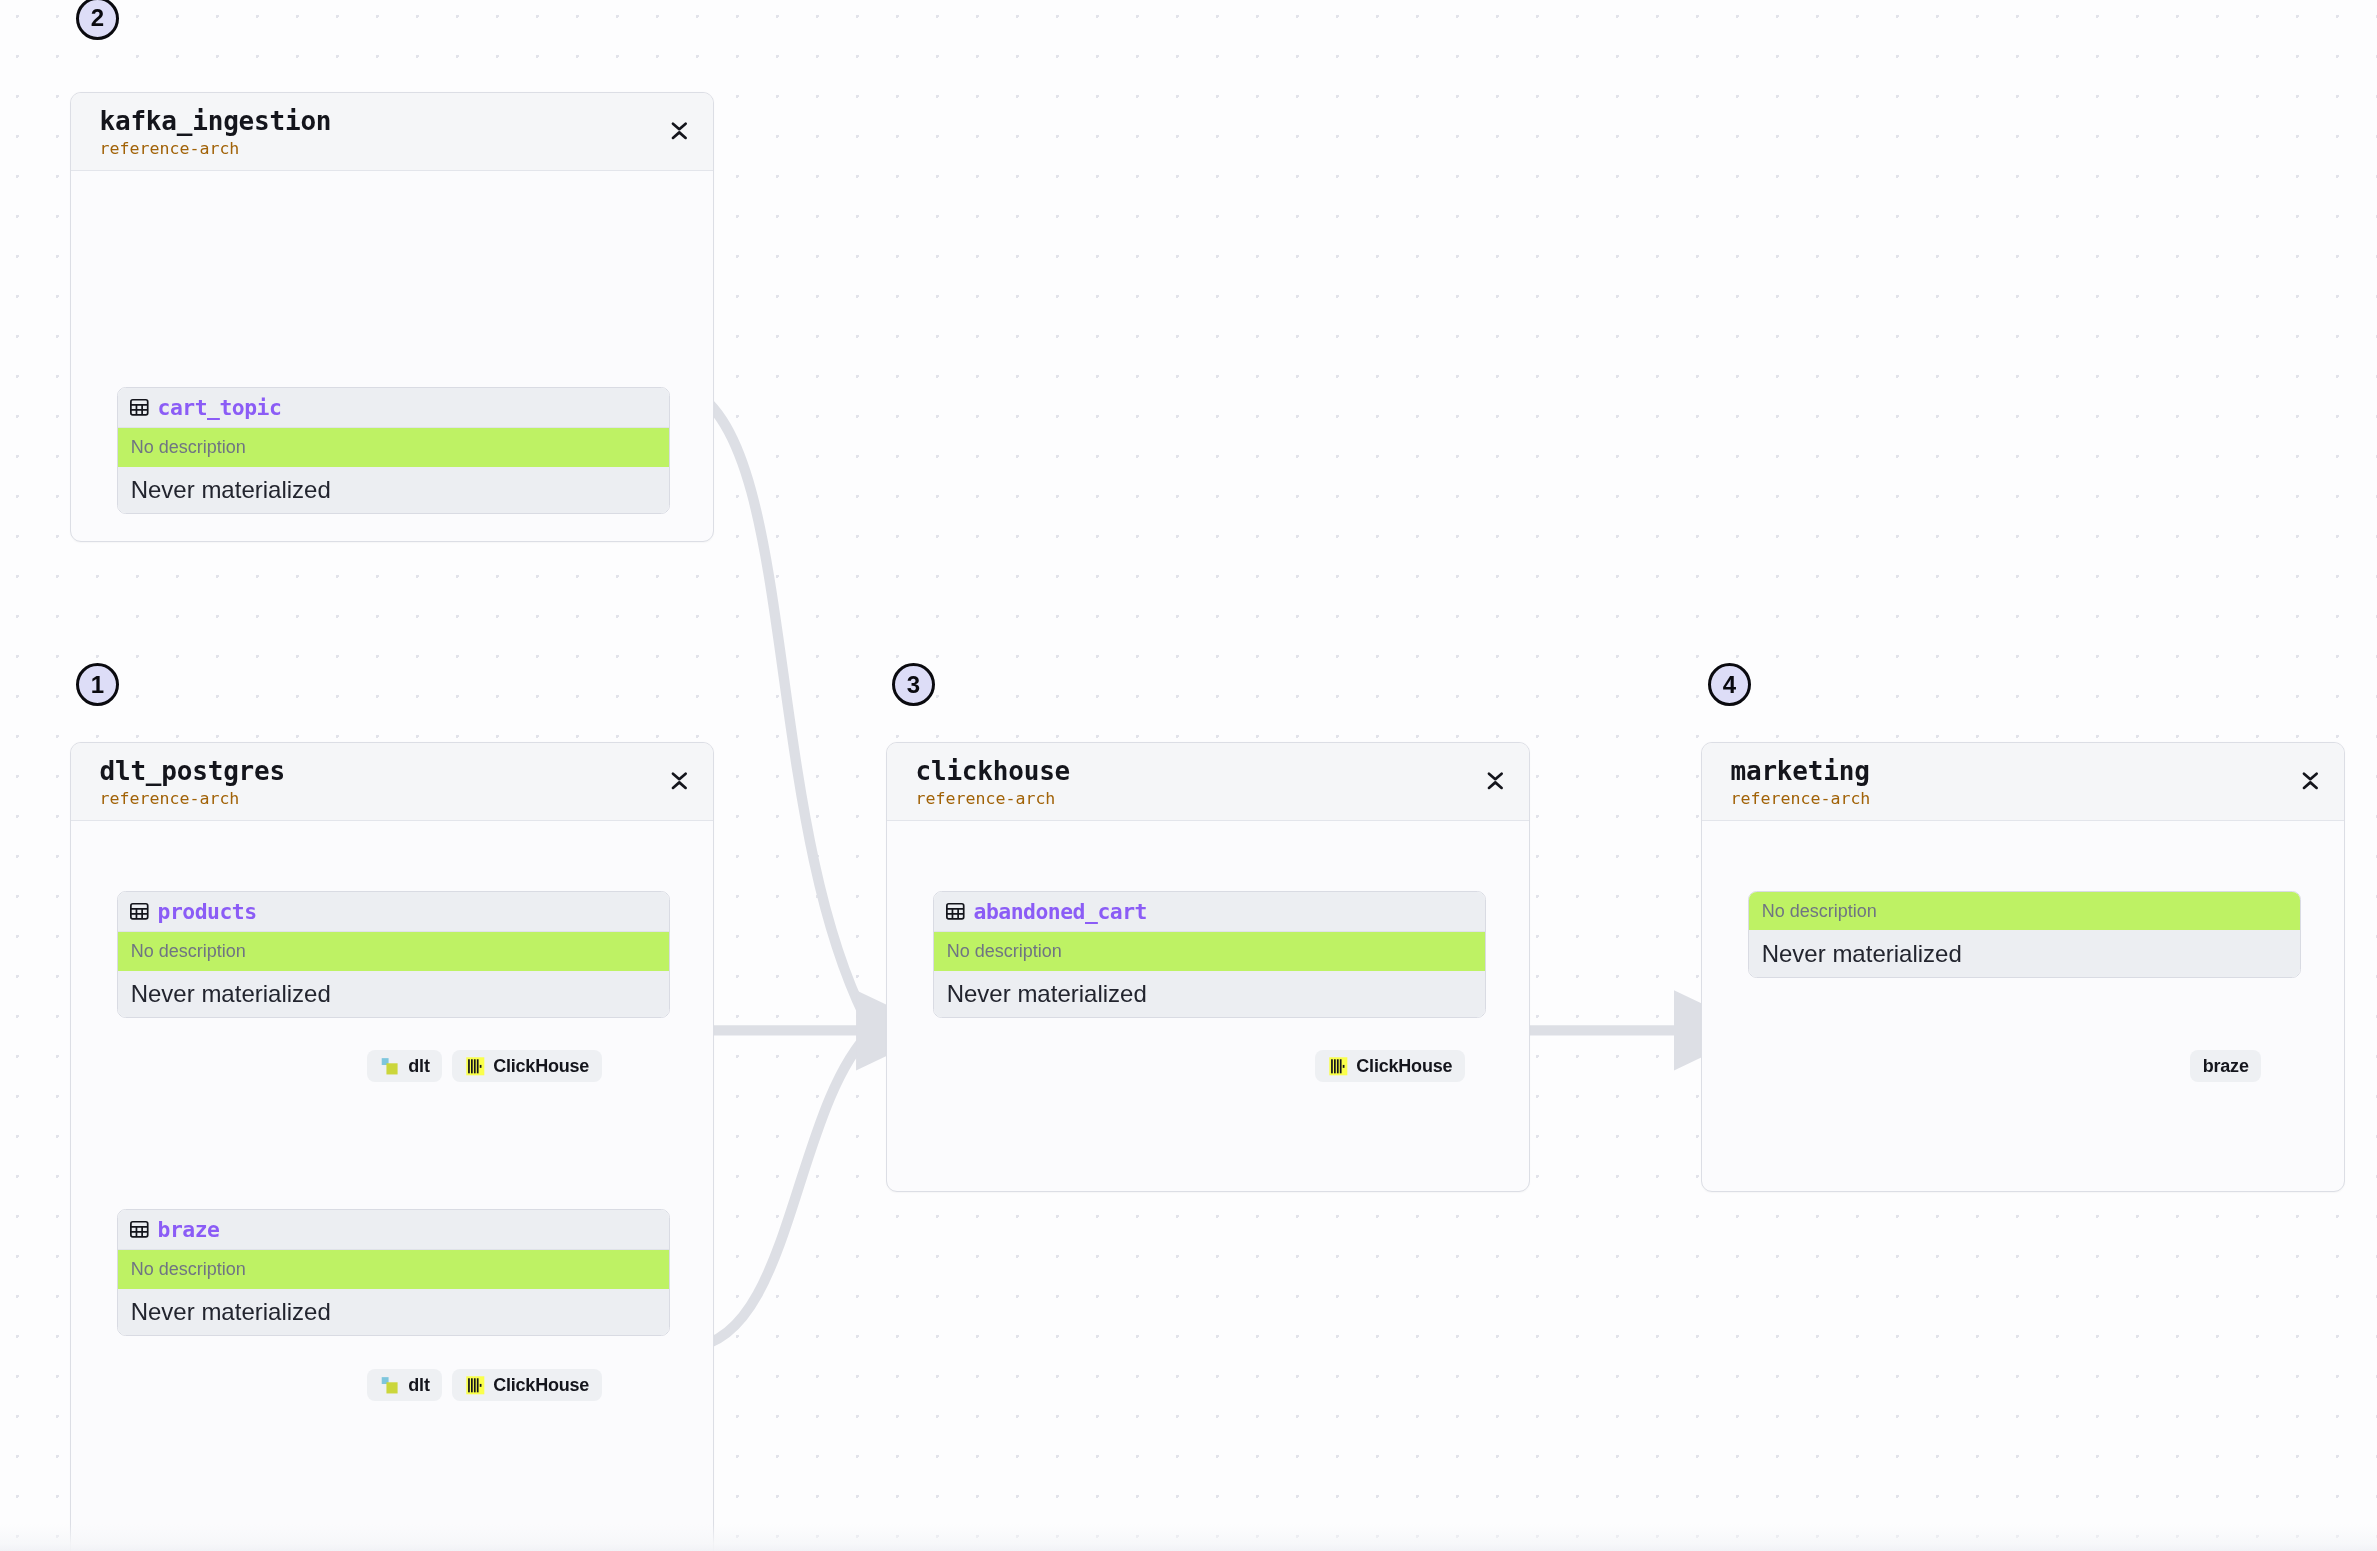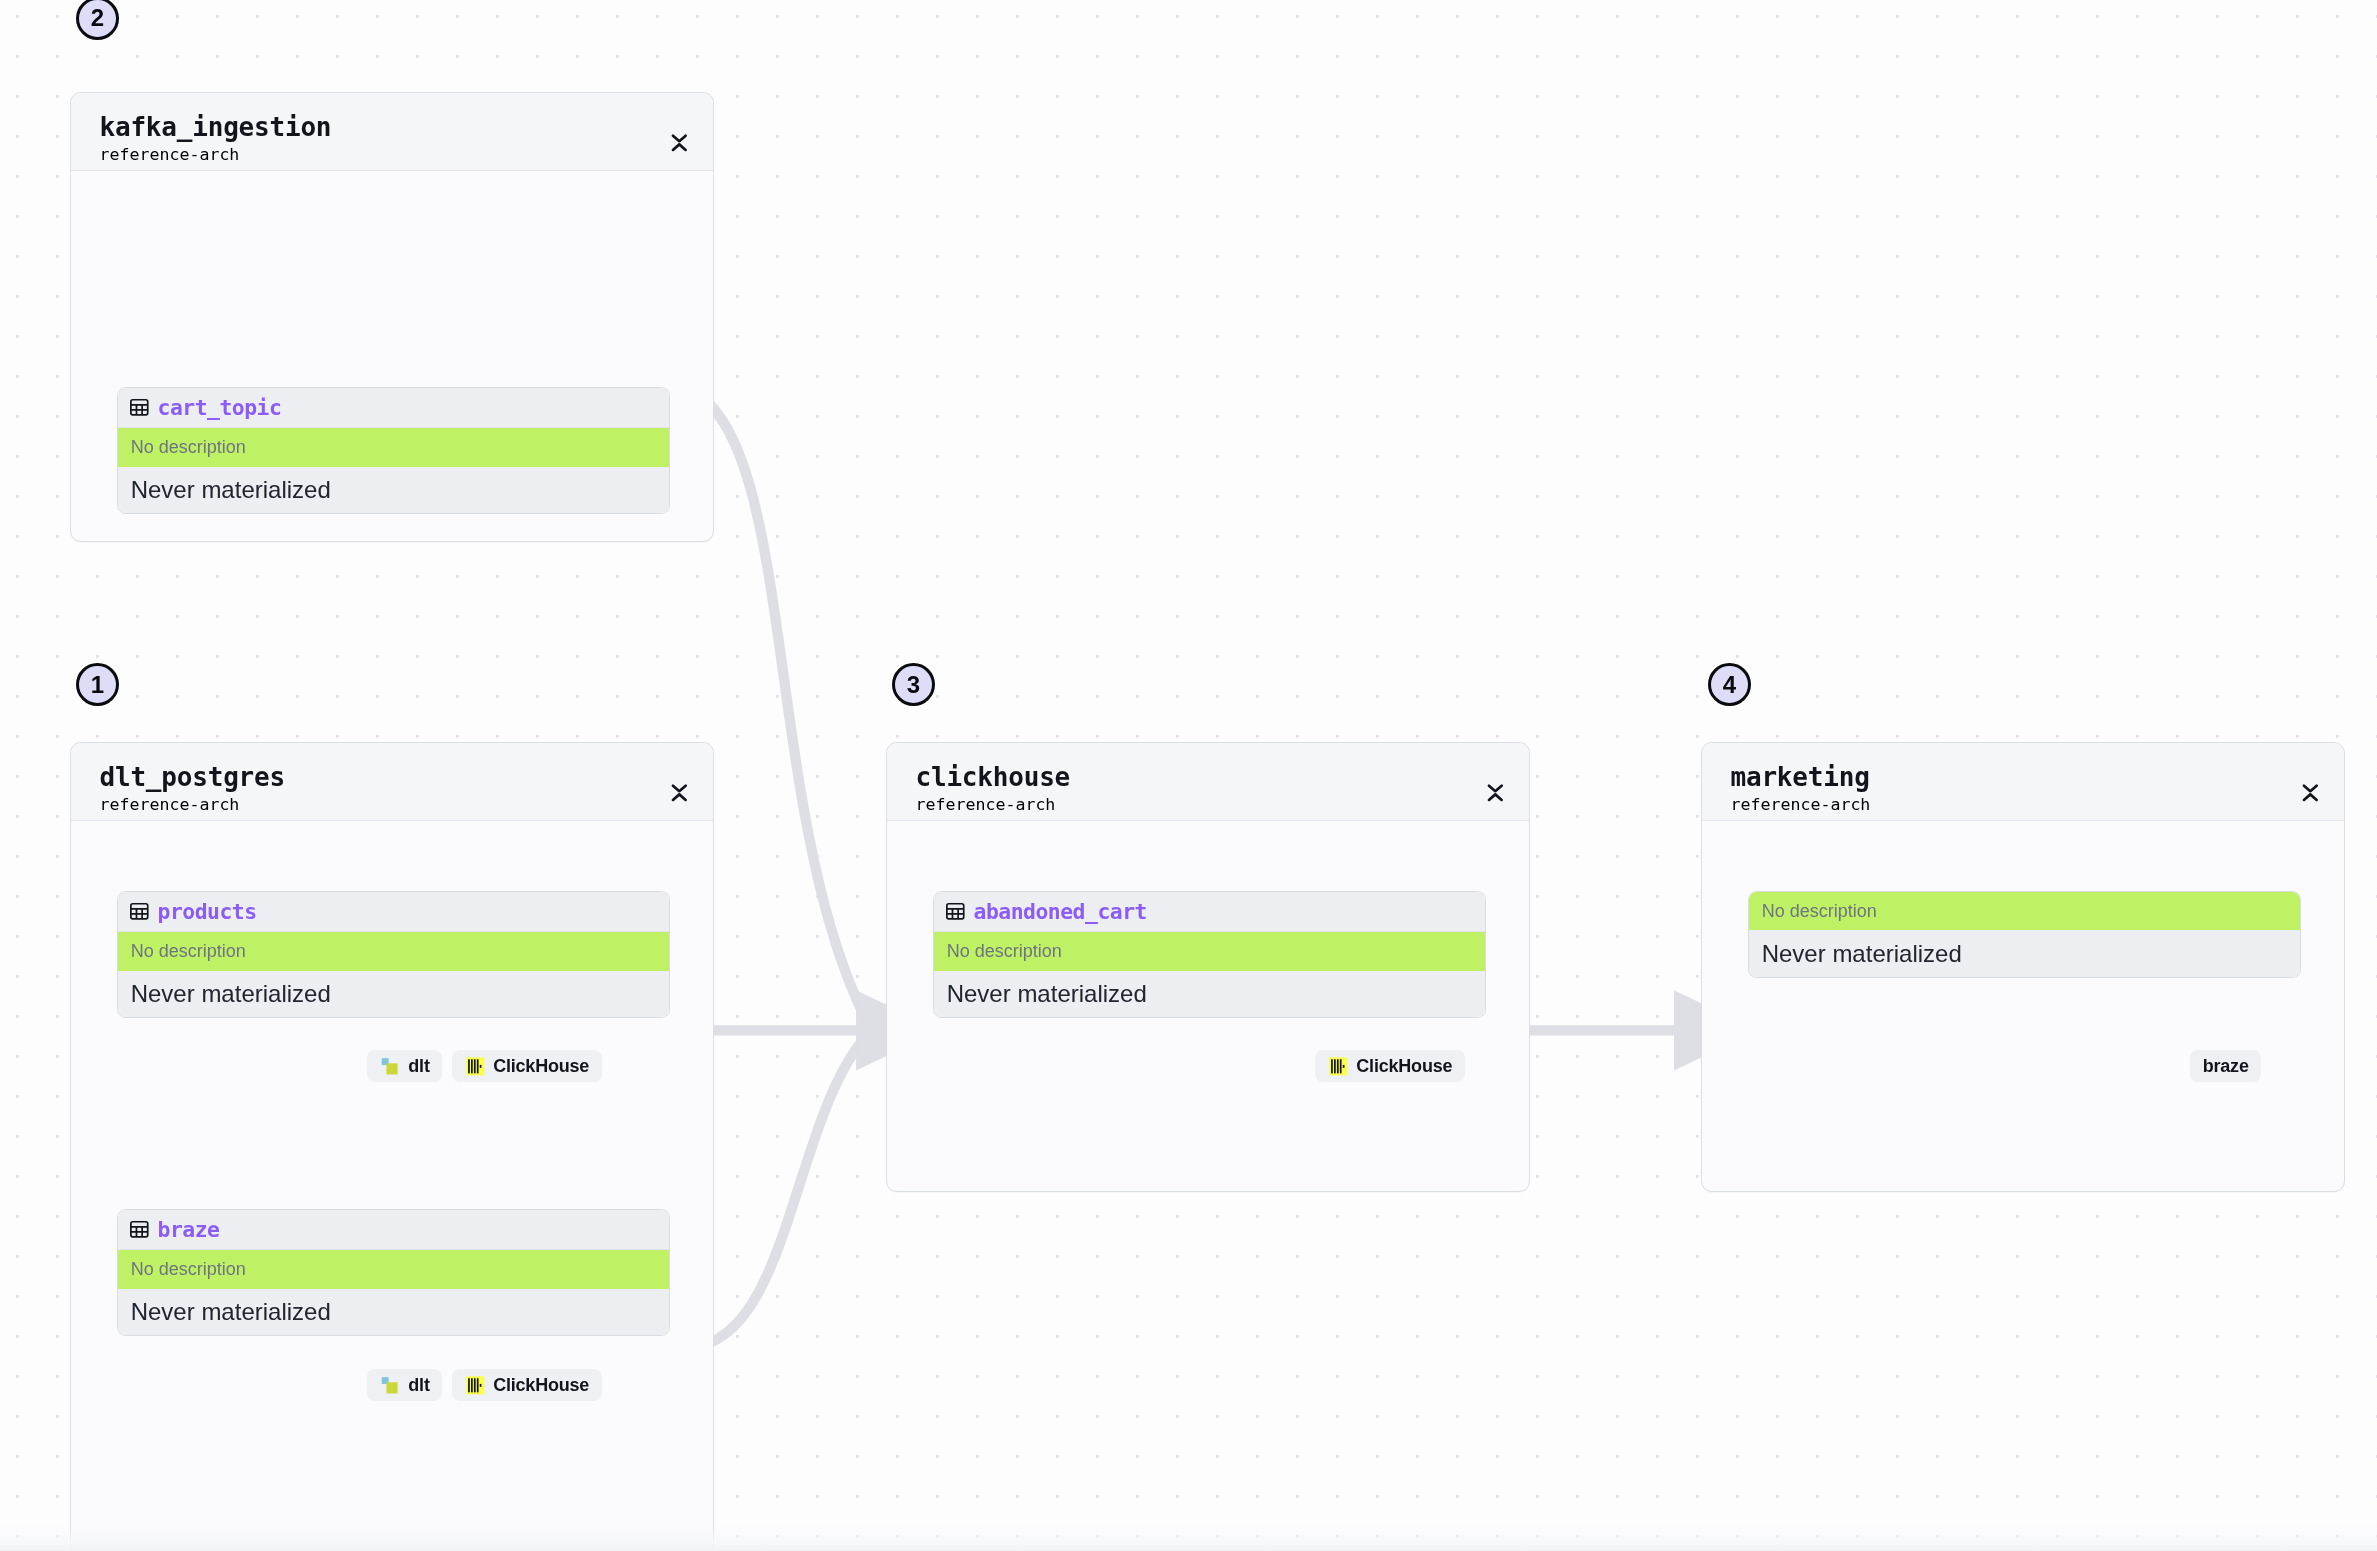--- a/index.html
+++ b/index.html
@@ -73,37 +73,37 @@
     overflow: hidden;
   }
   .group-header {
     position: relative;
     height: 78px;
     background: #f5f6f8;
     border-bottom: 1.6px solid #e3e5eb;
     box-sizing: border-box;
     padding: 14.3px 20.6px 0 28.5px;
     display: flex;
-    align-items: center;
+    align-items: flex-start;
     justify-content: space-between;
   }
   .group-titles { display: flex; flex-direction: column; }
   .group-title {
     font-family: "DejaVu Sans Mono", "Liberation Mono", monospace;
     font-size: 26px;
     font-weight: 700;
     color: #14151c;
     letter-spacing: -0.2px;
     line-height: 1.12;
   }
   .group-subtitle {
     font-family: "DejaVu Sans Mono", "Liberation Mono", monospace;
     font-size: 16.6px;
     font-weight: 400;
-    color: #000000;
+    color: #a16207;
     margin-top: 3.2px;
     line-height: 1.1;
   }
   .collapse-btn {
     width: 27px;
     height: 33px;
     margin-top: 6.3px;
     display: flex;
     flex-direction: column;
     align-items: center;

